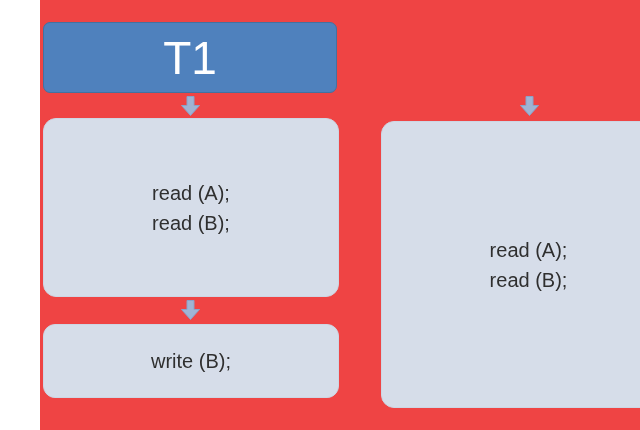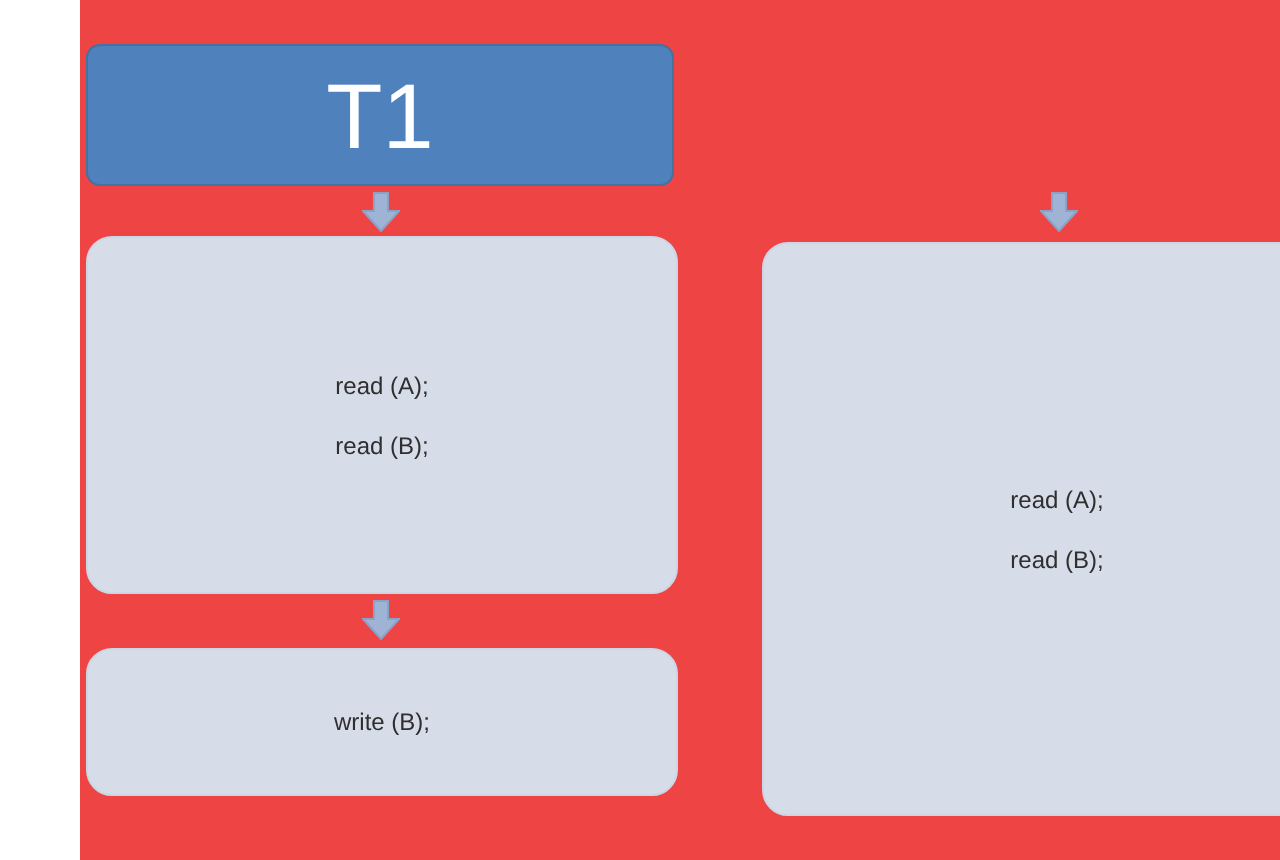--- a/index.html
+++ b/index.html
@@ -30,41 +30,41 @@
     justify-content: center;
     letter-spacing: 0px;
   }
   .box {
     position: absolute;
     box-sizing: border-box;
     background: #d6dde9;
     border: 1px solid #cdd6e4;
     border-radius: 13px;
     color: #2f2f2f;
-    font-size: 12px;
+    font-size: 20px;
     display: flex;
     flex-direction: column;
     justify-content: center;
   }
   .box .line {
     line-height: 30px;
     white-space: pre;
     text-align: center;
   }
   .arrow {
     position: absolute;
     width: 19px;
     height: 20px;
   }
   
   .t1-header { left: 3px;  top: 22px;  width: 294px; height: 71px; }
   .t1-arrow1 { left: 141px; top: 96px; }
   .t1-box1   { left: 3px;  top: 118px; width: 296px; height: 179px; }
   .t1-arrow2 { left: 141px; top: 300px; }
-  .t1-box2   { left: 3px;  top: 324px; width: 296px; height: 74px; }
+  .t1-box2   { left: 3px;  top: 324px; width: 296px; height: 74px; border-radius: 12px; }
   
   .t2-header { left: 343px; top: 23px; width: 295px; height: 69px; }
   .t2-arrow1 { left: 480px; top: 96px; }
   .t2-box1   { left: 341px; top: 121px; width: 295px; height: 287px; }
 </style>
 </head>
 <body>
 
 <div class="canvas">
 

